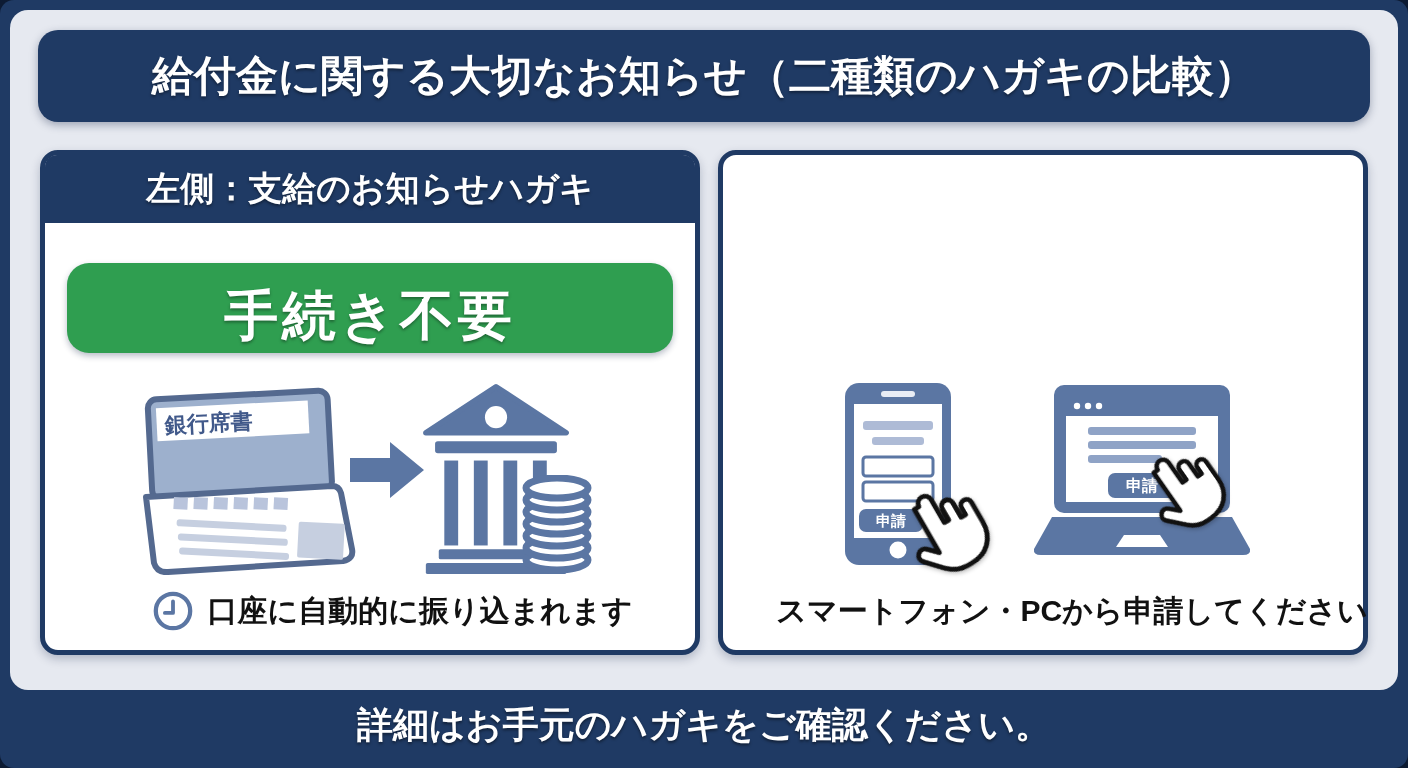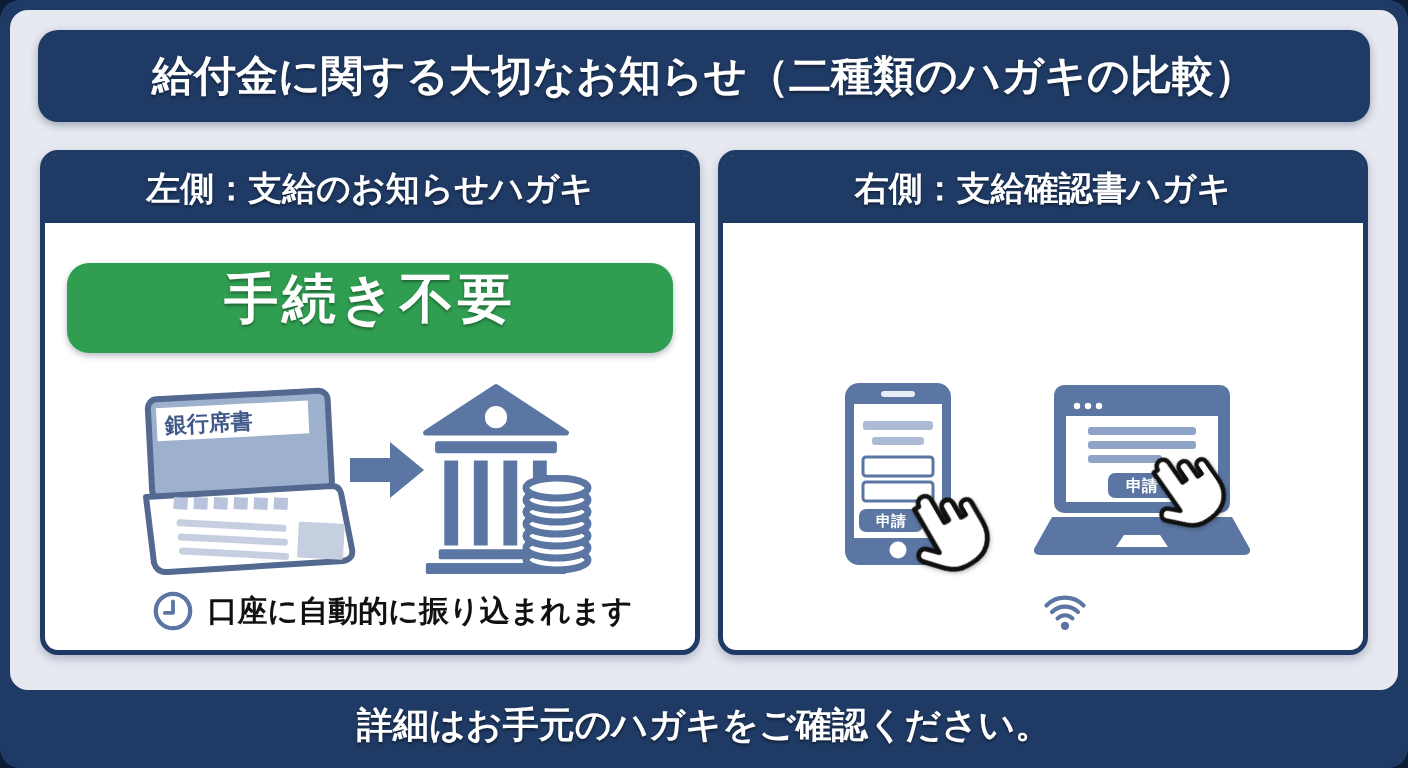--- a/index.html
+++ b/index.html
@@ -1,18 +1,18 @@
 <!DOCTYPE html>
 <html><head>
 <meta charset="utf-8">
 <style>
   html,body{margin:0;padding:0;background:#0d1b33;}
   .canvas{
     position:relative;width:1408px;height:768px;margin:0 auto;
-    background:#1f3a64;border-radius:20px;overflow:hidden;
+    background:#1f3a64;border-radius:14px;overflow:hidden;
     font-family:"Liberation Sans","DejaVu Sans",sans-serif;
   }
   .inner-bg{
     position:absolute;left:10px;top:10px;width:1388px;height:680px;
     background:#e6e9f0;border-radius:18px;
   }
   .title-bar{
     position:absolute;left:38px;top:30px;width:1332px;height:92px;
     background:#1f3a64;border-radius:20px;
     display:flex;align-items:center;justify-content:center;
@@ -29,21 +29,21 @@
   .panel.right{left:718px;width:650px;}
   .panel-header{
     position:absolute;left:0;right:0;top:0;height:68px;background:#1f3a64;
     border-radius:12px 12px 0 0;
     display:flex;align-items:center;justify-content:center;
     color:#fff;font-size:34px;font-weight:bold;
     text-shadow:0 2px 3px rgba(0,0,0,.4);
   }
   .badge{
     position:absolute;left:22px;right:22px;top:108px;height:90px;border-radius:22px;
-    display:flex;align-items:flex-start;justify-content:center;
+    display:flex;align-items:flex-end;justify-content:center;
     color:#fff;font-weight:bold;text-shadow:0 2px 3px rgba(0,0,0,.35);
     box-shadow:0 3px 6px rgba(20,35,70,.3);
   }
   .badge.green{background:#2f9e50;font-size:54px;letter-spacing:4px;}
   .badge.red{background:#cb2328;font-size:46px;letter-spacing:1px;}
   .caption{
     position:absolute;left:0;right:0;top:428px;height:56px;
     display:flex;align-items:center;justify-content:center;gap:14px;
     color:#111;font-size:30px;font-weight:bold;white-space:nowrap;margin-left:44px;
   }
@@ -133,23 +133,20 @@
     <div class="caption">
       <svg width="42" height="42" viewBox="0 0 44 44">
         <circle cx="22" cy="22" r="18" fill="none" stroke="#5b76a3" stroke-width="4.5"></circle>
         <path d="M22 12 L22 24 L13.5 24" fill="none" stroke="#5b76a3" stroke-width="4" stroke-linecap="round" stroke-linejoin="round"></path>
       </svg>
       <span>口座に自動的に振り込まれます</span>
     </div>
   </div>
 
   <div class="panel right">
-    <div class="panel-header">
-      <span>右側：支給確認書ハガキ</span>
-    </div>
 
 
     <svg class="abs" style="left:122px;top:228px;" width="106" height="182" viewBox="0 0 106 182">
       <rect x="0" y="0" width="106" height="182" rx="14" fill="#5b76a3"></rect>
       <rect x="36" y="8" width="34" height="6" rx="3" fill="#e9edf5"></rect>
       <rect x="9" y="21" width="88" height="134" fill="#ffffff"></rect>
       <rect x="18" y="38" width="70" height="9" rx="3" fill="#aebbd6"></rect>
       <rect x="27" y="54" width="52" height="8" rx="3" fill="#aebbd6"></rect>
       <rect x="18" y="74" width="70" height="19" rx="3" fill="#ffffff" stroke="#5b76a3" stroke-width="3"></rect>
       <rect x="18" y="99" width="70" height="19" rx="3" fill="#ffffff" stroke="#5b76a3" stroke-width="3"></rect>
@@ -184,19 +181,20 @@
 
     <div class="caption">
       <svg width="50" height="42" viewBox="0 0 54 44">
         <g stroke="#5b76a3" stroke-width="4.5" fill="none" stroke-linecap="round">
           <path d="M19 30 a11 11 0 0 1 16 0"></path>
           <path d="M13 23 a20 20 0 0 1 28 0"></path>
           <path d="M7 16 a28 28 0 0 1 40 0"></path>
         </g>
         <circle cx="27" cy="38" r="4.5" fill="#5b76a3"></circle>
       </svg>
+      <span>スマートフォン・PCから申請してください</span>
     </div>
   </div>
 
   <div class="footer">
     <span>詳細はお手元のハガキをご確認ください。</span>
   </div>
 </div>
 
 </body></html>

